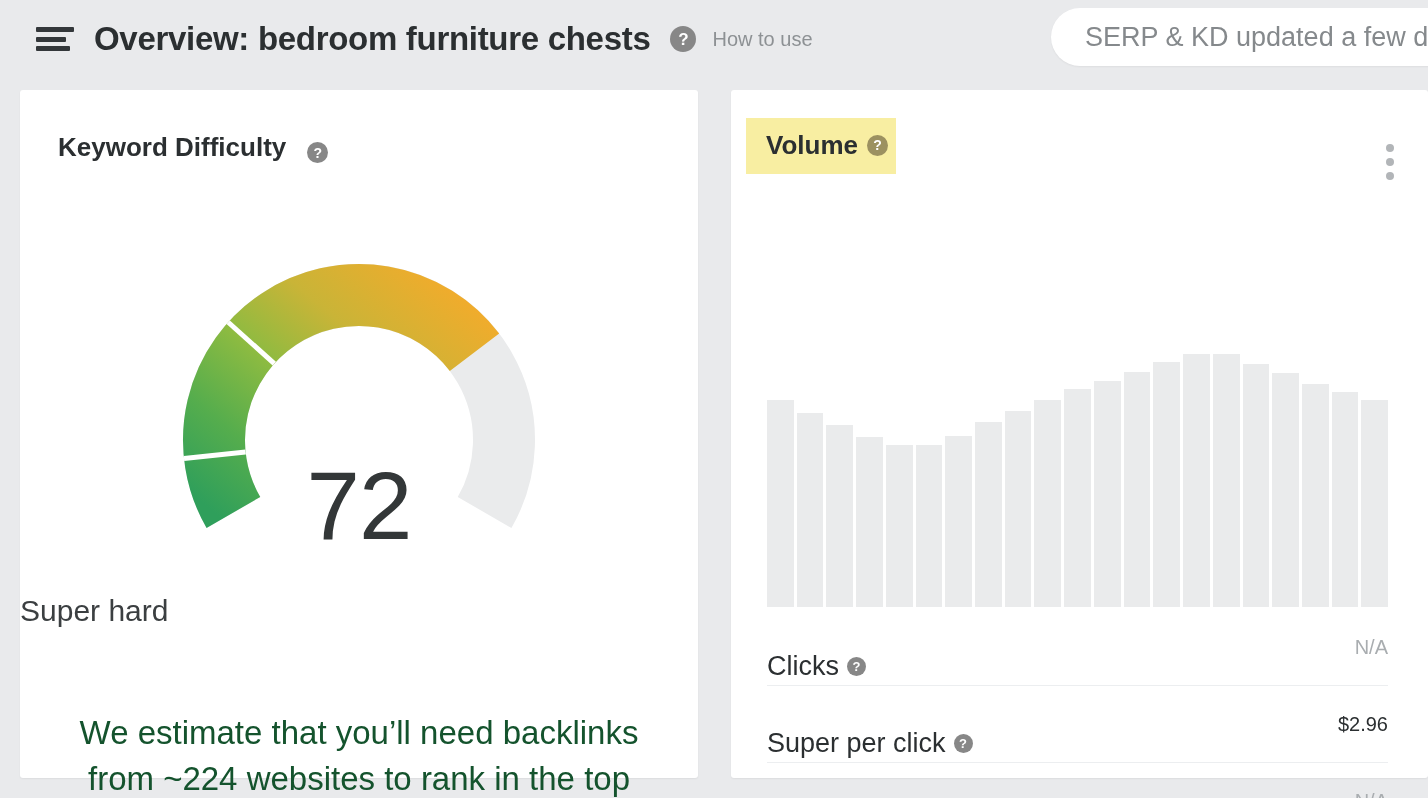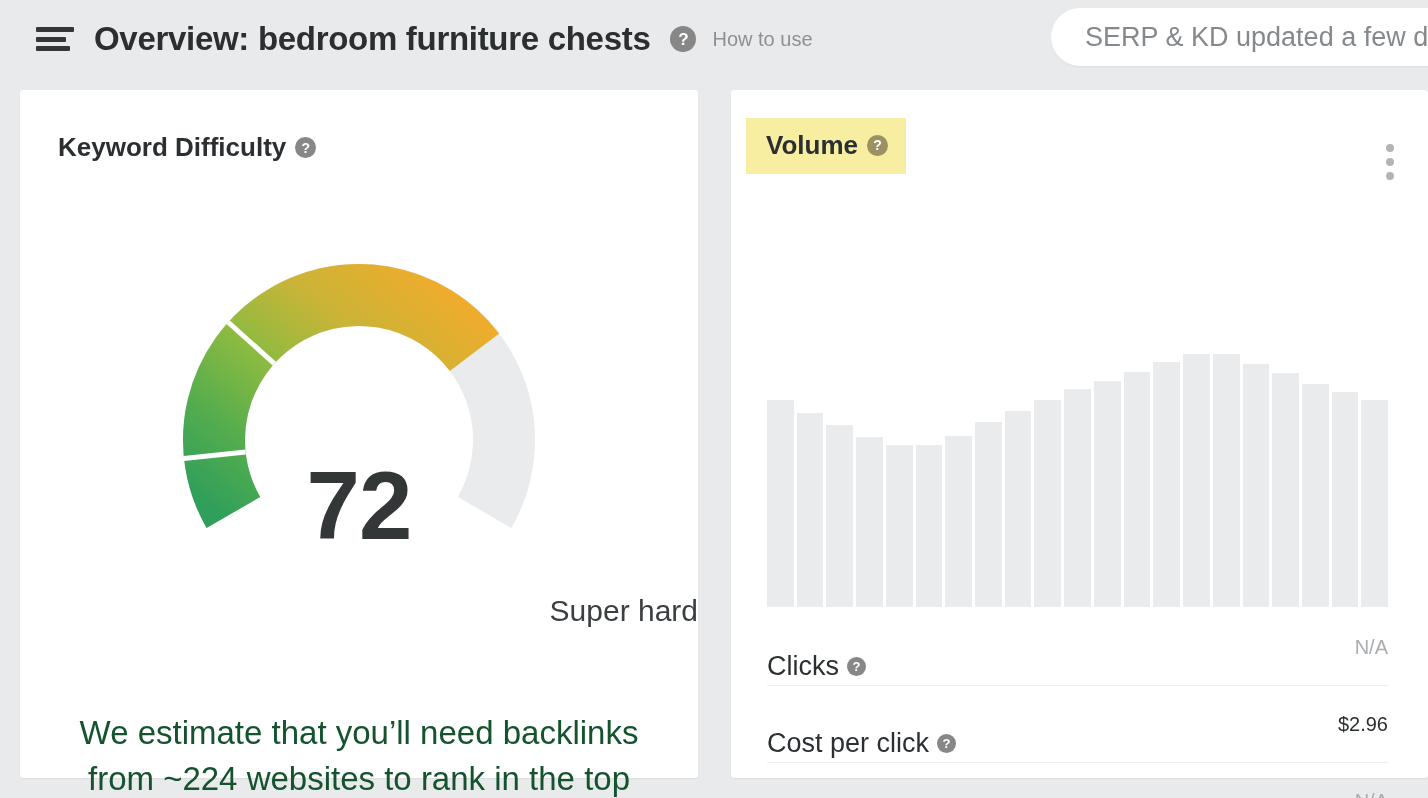--- a/index.html
+++ b/index.html
@@ -64,47 +64,47 @@
   
   .card {
     position: absolute; background: #ffffff; border-radius: 3px;
     box-shadow: 0 1px 2px rgba(0,0,0,0.06);
   }
   .card-left  { left: 20px;  top: 90px; width: 678px; height: 688px; }
   .card-right { left: 731px; top: 90px; width: 697px; height: 688px; }
 
   .card-title {
     font-size: 26px; font-weight: bold; color: #2b2f31;
-    display: flex; align-items: center;
+    display: flex; align-items: flex-end; gap: 12px;
   }
   .kd-title { position: absolute; left: 38px; top: 42px; }
 
   
   .gauge-wrap {
     position: absolute; left: 0; top: 140px; width: 678px; height: 300px;
   }
   .gauge-svg { display: block; margin: 0 auto; }
   .gauge-value {
     position: absolute; left: 0; top: 228px; width: 678px;
     text-align: center; font-size: 96px; color: #333738; line-height: 1;
-    font-weight: 700; letter-spacing: -1px;
+    font-weight: 400; letter-spacing: -1px;
   }
   .gauge-label {
     position: absolute; left: 0; top: 364px; width: 678px;
-    text-align: right; font-size: 30px; color: #3b3f41;
+    text-align: left; font-size: 30px; color: #3b3f41;
   }
   .kd-footer {
     position: absolute; left: 52px; top: 620px; width: 574px;
     text-align: center; font-size: 33px; line-height: 1.38; color: #14532d;
   }
 
   
   .vol-box {
     position: absolute; left: 746px - 731px; top: 28px;
-    background: #f8eea2; padding: 14px 18px 16px 20px;
+    background: #f8eea2; padding: 14px 8px 16px 20px;
   }
   .vol-box { left: 15px; }
   .vol-label {
     font-size: 26px; font-weight: bold; color: #2b2f31;
     display: flex; align-items: center; line-height: 1;
   }
   .vol-number {
     font-size: 52px; color: #2b2f31; line-height: 1.05; margin-top: 12px;
     font-weight: 400;
   }
@@ -231,21 +231,21 @@
     <div class="metrics" id="metrics">
         <div class="metric-row">
           <div class="metric-name">
             <span>Clicks</span>
             <span class="help-dot tiny">?</span>
           </div>
           <div class="metric-val muted">N/A</div>
         </div>
         <div class="metric-row">
           <div class="metric-name">
-            <span>Cost per click</span>
+            <span>Super per click</span>
             <span class="help-dot tiny">?</span>
           </div>
           <div class="metric-val">$2.96</div>
         </div>
         <div class="metric-row">
           <div class="metric-name">
             <span>Clicks per search</span>
             <span class="help-dot tiny">?</span>
           </div>
           <div class="metric-val muted">N/A</div>

